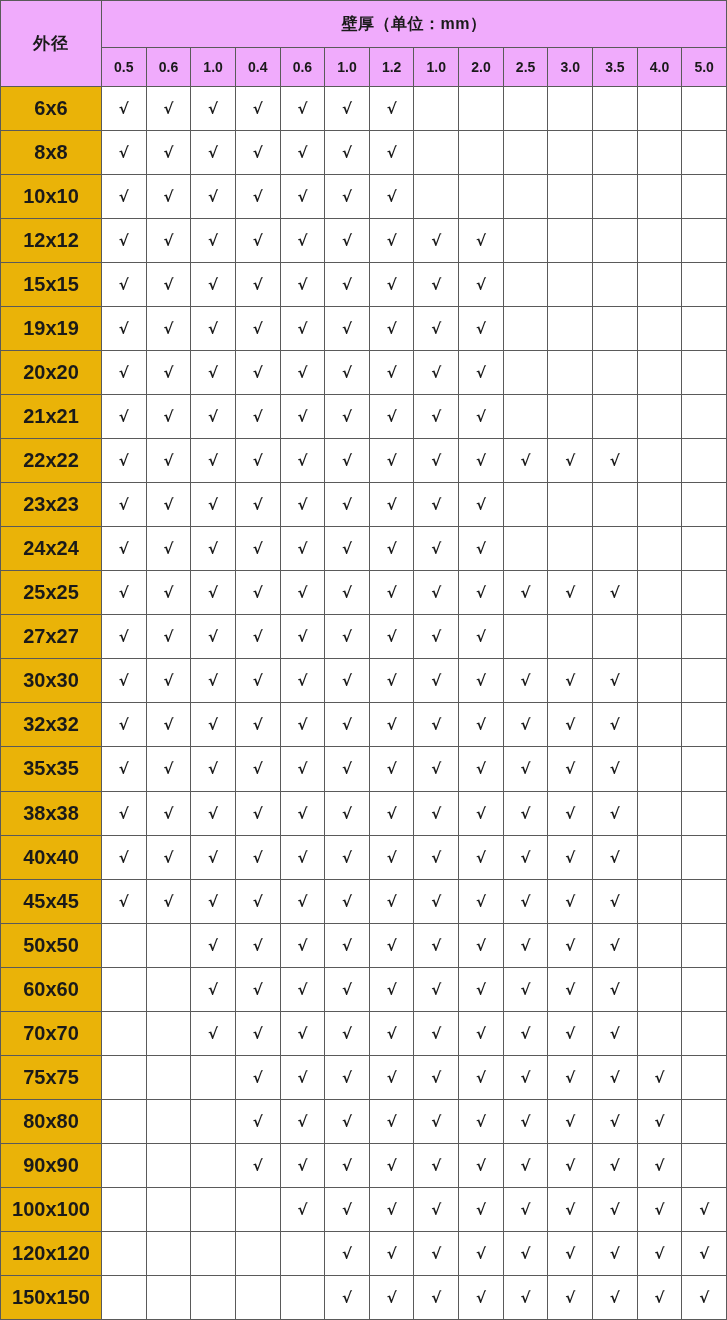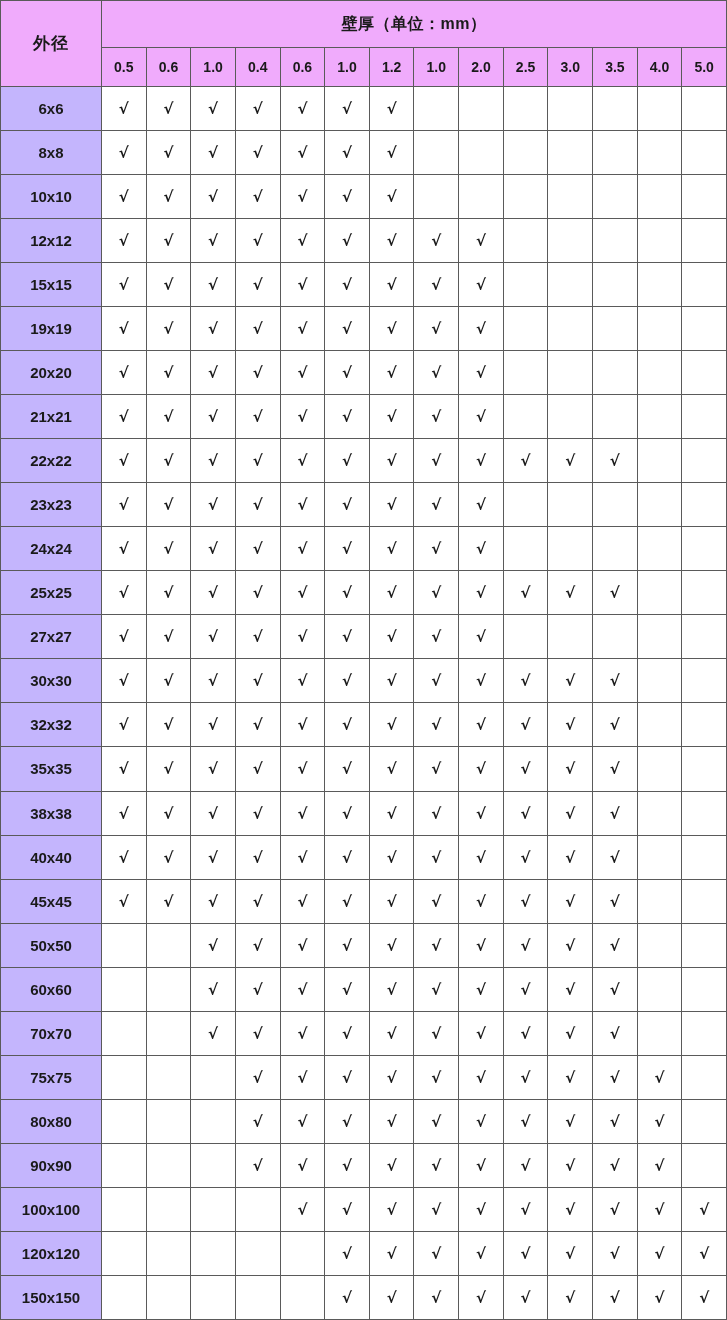--- a/index.html
+++ b/index.html
@@ -40,23 +40,23 @@
   .title-cell {
     font-size: 16px;
     letter-spacing: 0.5px;
     height: 46px;
   }
   .thk-cell {
     font-size: 14px;
     height: 38px;
   }
   .row-head {
-    background: #c4b5fd;
+    background: #eab308;
     color: #000000;
-    font-size: 15px;
+    font-size: 20px;
     width: 100px;
   }
   .mark-cell {
     background: #ffffff;
     font-size: 15px;
     font-weight: normal;
     color: #2b2b2b;
   }
   .mark {
     display: inline-block;

